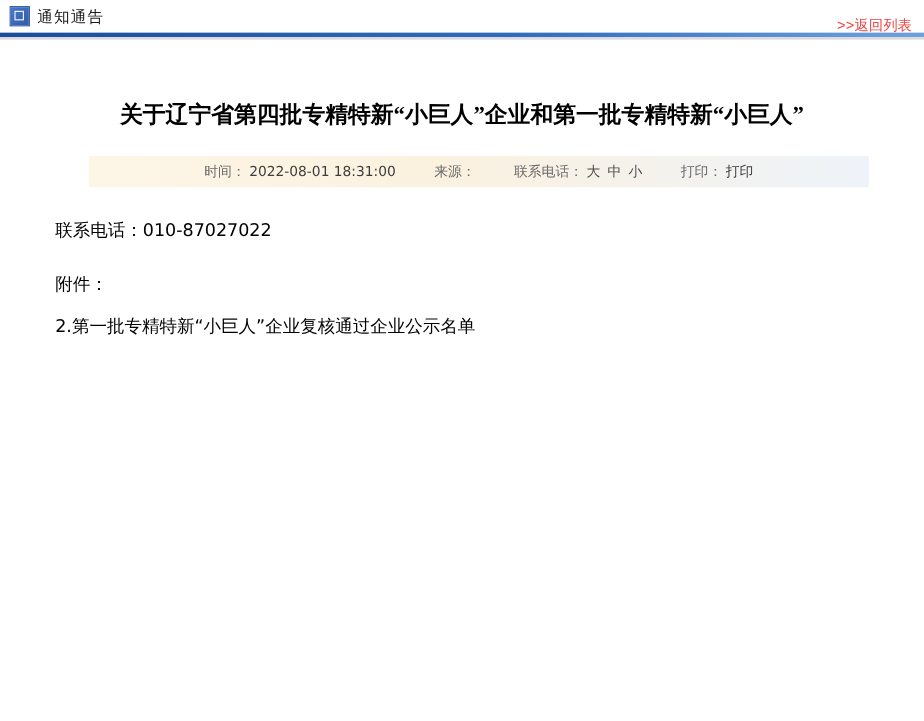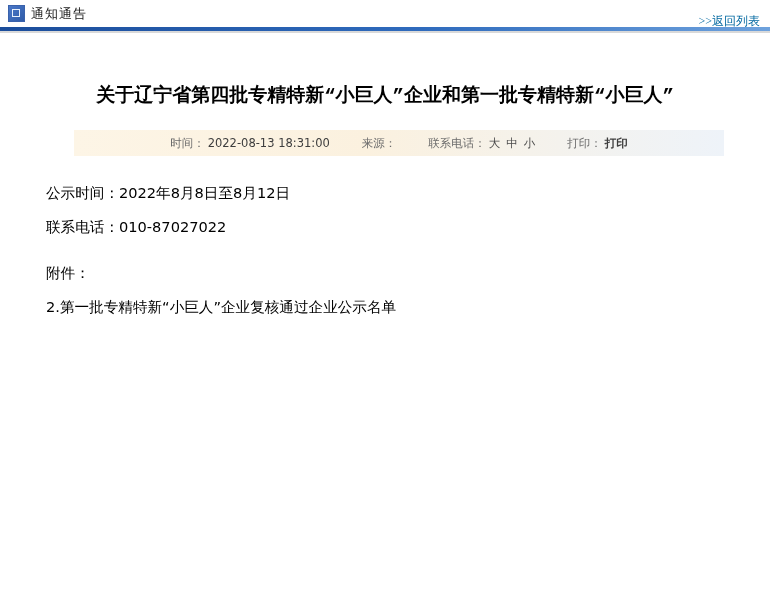--- a/index.html
+++ b/index.html
@@ -55,24 +55,24 @@
   }
   .topbar-title {
     font-size: 13px;
     color: #1a1a1a;
     letter-spacing: 1px;
     font-family: "DejaVu Sans", "Liberation Sans", sans-serif;
   }
   .topbar-right {
     margin-left: auto;
     font-size: 12px;
-    color: #0369a1;
+    color: #ef4444;
     text-decoration: none;
     cursor: pointer;
-    font-family: Liberation Serif, serif;
+    font-family: Liberation Mono, monospace;
     margin-top: 16px;
   }
   .blue-rule {
     height: 4px;
     background: linear-gradient(to right, #1b4d9b 0%, #2f6bbd 55%, #6ea2dd 100%);
   }
   .grey-rule {
     height: 2px;
     background: #d9d9d9;
   }
@@ -81,21 +81,21 @@
     padding: 0 46px;
     box-sizing: border-box;
   }
   .doc-title {
     text-align: center;
     font-size: 19px;
     font-weight: bold;
     line-height: 31px;
     color: #000;
     padding-top: 48px;
-    font-family: Liberation Mono, monospace;
+    font-family: Liberation Serif, serif;
   }
   .meta-strip {
     margin-top: 18px;
     height: 26px;
     background: linear-gradient(to right, #fdf5e6 0%, #fbf1df 45%, #eef3f9 100%);
     display: flex;
     align-items: center;
     justify-content: center;
     gap: 32px;
     font-size: 11.5px;
@@ -109,21 +109,20 @@
     gap: 3px;
     white-space: nowrap;
   }
   .meta-label { color: #6b6b6b; }
   .meta-value { color: #3d3d3d; }
   .size-opts { display: flex; gap: 6px; }
   .size-opts span { cursor: pointer; }
   .print-link {
     color: #3d3d3d;
     cursor: pointer;
-    font-weight: bold;
   }
   .body-text {
     margin-top: 20px;
     font-size: 14.6px;
     line-height: 30px;
     color: #111;
     text-align: justify;
     font-family: "DejaVu Sans", "Liberation Sans", sans-serif;
   }
   .body-text p {
@@ -134,21 +133,21 @@
     margin-top: 14px;
     font-size: 14.6px;
     line-height: 34px;
     font-family: "DejaVu Sans", "Liberation Sans", sans-serif;
   }
   .kv div { margin: 0; }
   .attach-head {
     margin-top: 12px;
     font-size: 14.6px;
     line-height: 34px;
-    font-family: Liberation Serif, serif;
+    font-family: Liberation Mono, monospace;
   }
   .attach-list {
     font-size: 14.6px;
     line-height: 34px;
     font-family: "DejaVu Sans", "Liberation Sans", sans-serif;
   }
 </style>
 </head>
 <body>
 
@@ -167,21 +166,21 @@
 
   <div class="content">
 
     <div class="doc-title">
       <div>关于辽宁省第四批专精特新“小巨人”企业和第一批专精特新“小巨人”</div>
     </div>
 
     <div class="meta-strip">
       <span class="seg">
         <span class="meta-label">时间：</span>
-        <span class="meta-value">2022-08-13 18:31:00</span>
+        <span class="meta-value">2022-08-01 18:31:00</span>
       </span>
       <span class="seg">
         <span class="meta-label">来源：</span>
       </span>
       <span class="seg">
         <span class="meta-label">联系电话：</span>
         <span class="size-opts">
           <span>大</span>
           <span>中</span>
           <span>小</span>
@@ -190,21 +189,20 @@
       <span class="seg">
         <span class="meta-label">打印：</span>
         <span class="print-link">打印</span>
       </span>
     </div>
 
     <div class="body-text">
     </div>
 
     <div class="kv">
-      <div>公示时间：2022年8月8日至8月12日</div>
       <div>联系电话：010-87027022</div>
     </div>
 
     <div class="attach-head">附件：</div>
 
     <div class="attach-list">
       <div>2.第一批专精特新“小巨人”企业复核通过企业公示名单</div>
 
     </div>
 

